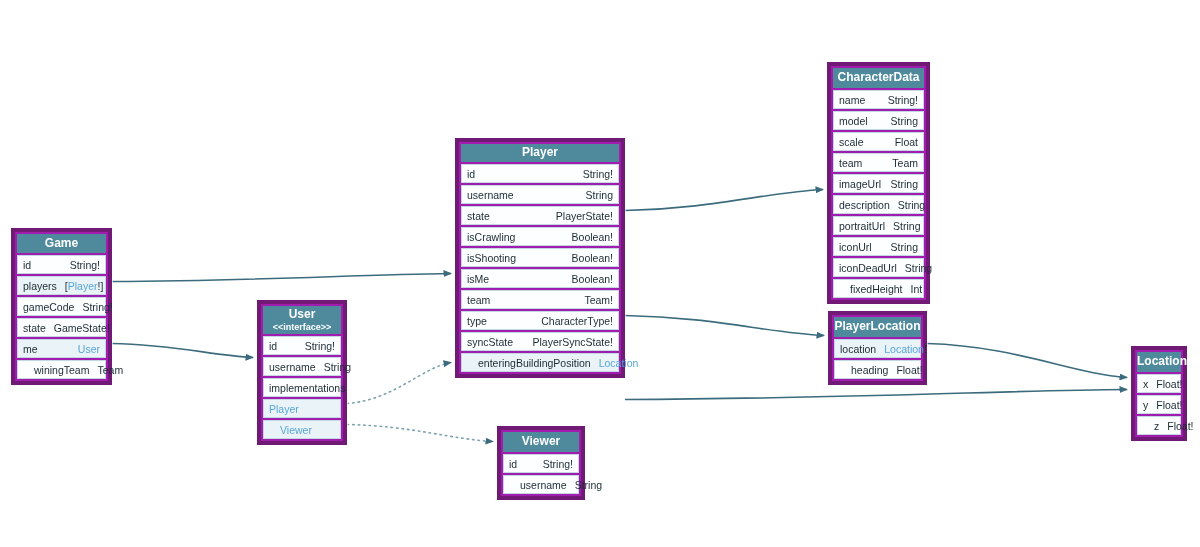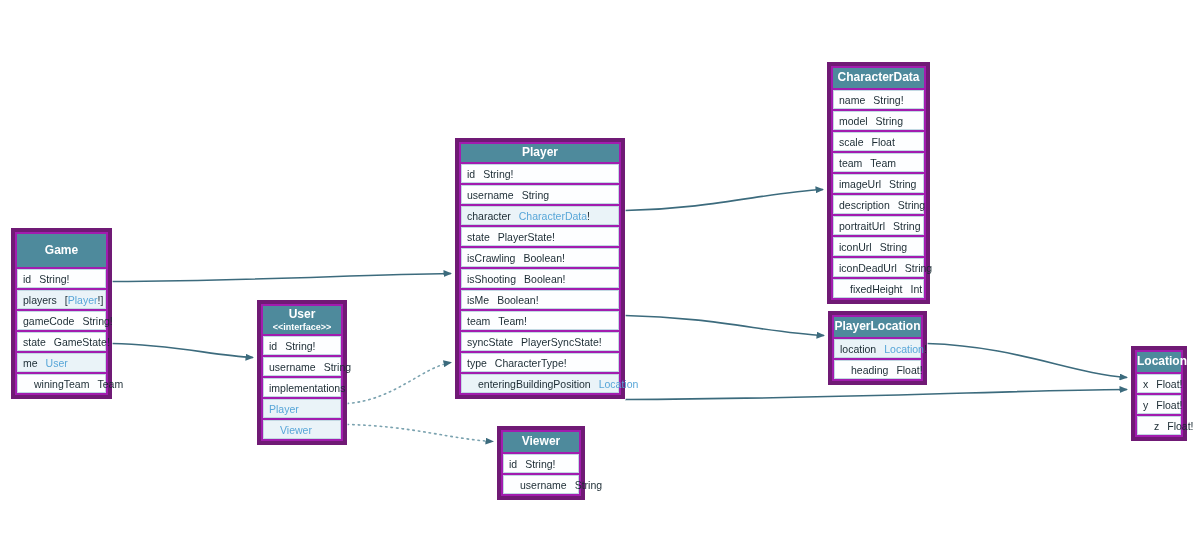--- a/index.html
+++ b/index.html
@@ -15,21 +15,21 @@
   }
   .table-header{
     background:#4e8a9c;color:#ffffff;text-align:center;
     display:flex;flex-direction:column;justify-content:center;
     font-size:12px;font-weight:bold;line-height:1.15;
     margin-bottom:2px;
   }
   .table-header .subtitle{font-size:9px;font-weight:bold;}
   .field-row{
     height:19px;box-sizing:border-box;border:1px solid #c2d8e2;background:#fdfeff;
-    margin-bottom:2px;display:flex;align-items:center;justify-content:flex-start;
+    margin-bottom:2px;display:flex;align-items:center;justify-content:space-between;
     padding:0 5px;font-size:10.5px;color:#1b2b33;white-space:nowrap;
   }
   .field-row:last-child{margin-bottom:0;padding-left:16px;}
   .field-row.has-link{background:#eaf3f8;}
   .field-row.section-row{justify-content:flex-start;color:#1b2b33;}
   .field-row.typelink-row{justify-content:flex-start;}
   .field-name{margin-right:8px;}
   .field-type{text-align:right;}
   .type-link{color:#58a6d8;cursor:pointer;}
   .edge{fill:none;stroke:#3c6b7d;stroke-width:1.6;}
@@ -51,21 +51,21 @@
         <path d="M 625 210.5 C 714.1 208.82, 767.56 192.02, 823 189.5" class="edge" marker-end="url(#arrowhead)"></path>
         <path d="M 625 315.5 C 714.55 317.1, 768.28 333.1, 824 335.5" class="edge" marker-end="url(#arrowhead)"></path>
         <path d="M 625 399.5 C 850.9 398.7, 986.44 390.7, 1127 389.5" class="edge" marker-end="url(#arrowhead)"></path>
         <path d="M 927 343.5 C 1017 346.22, 1071 373.42, 1127 377.5" class="edge" marker-end="url(#arrowhead)"></path>
         <path d="M 347 403.5 C 393.8 400.22, 421.88 367.42, 451 362.5" class="edge dotted" marker-end="url(#arrowhead)"></path>
         <path d="M 347 424.5 C 412.7 425.86, 452.12 439.46, 493 441.5" class="edge dotted" marker-end="url(#arrowhead)"></path>
       </g>
   </svg>
   <div id="tables">
       <div class="type-table" style="left: 11px; top: 228px; width: 101px;">
-        <div class="table-header" style="height: 33px;">
+        <div class="table-header" style="height: 19px;">
           <span>Game</span>
         </div>
         <div class="field-row">
           <span class="field-name">id</span>
           <span class="field-type">String!</span>
         </div>
         <div class="field-row has-link">
           <span class="field-name">players</span>
           <span class="field-type"><span>[</span><span class="type-link">Player</span><span>!]</span></span>
         </div>
@@ -114,24 +114,20 @@
           <span>Player</span>
         </div>
         <div class="field-row">
           <span class="field-name">id</span>
           <span class="field-type">String!</span>
         </div>
         <div class="field-row">
           <span class="field-name">username</span>
           <span class="field-type">String</span>
         </div>
-        <div class="field-row has-link">
-          <span class="field-name">character</span>
-          <span class="field-type"><span class="type-link">CharacterData</span><span>!</span></span>
-        </div>
         <div class="field-row">
           <span class="field-name">state</span>
           <span class="field-type">PlayerState!</span>
         </div>
         <div class="field-row">
           <span class="field-name">isCrawling</span>
           <span class="field-type">Boolean!</span>
         </div>
         <div class="field-row">
           <span class="field-name">isShooting</span>
@@ -139,26 +135,26 @@
         </div>
         <div class="field-row">
           <span class="field-name">isMe</span>
           <span class="field-type">Boolean!</span>
         </div>
         <div class="field-row">
           <span class="field-name">team</span>
           <span class="field-type">Team!</span>
         </div>
         <div class="field-row">
+          <span class="field-name">type</span>
+          <span class="field-type">CharacterType!</span>
+        </div>
+        <div class="field-row">
           <span class="field-name">syncState</span>
           <span class="field-type">PlayerSyncState!</span>
-        </div>
-        <div class="field-row">
-          <span class="field-name">type</span>
-          <span class="field-type">CharacterType!</span>
         </div>
         <div class="field-row has-link">
           <span class="field-name">enteringBuildingPosition</span>
           <span class="field-type"><span class="type-link">Location</span></span>
         </div>
       </div>
       <div class="type-table" style="left: 827px; top: 62px; width: 103px;">
         <div class="table-header" style="height: 20px;">
           <span>CharacterData</span>
         </div>

